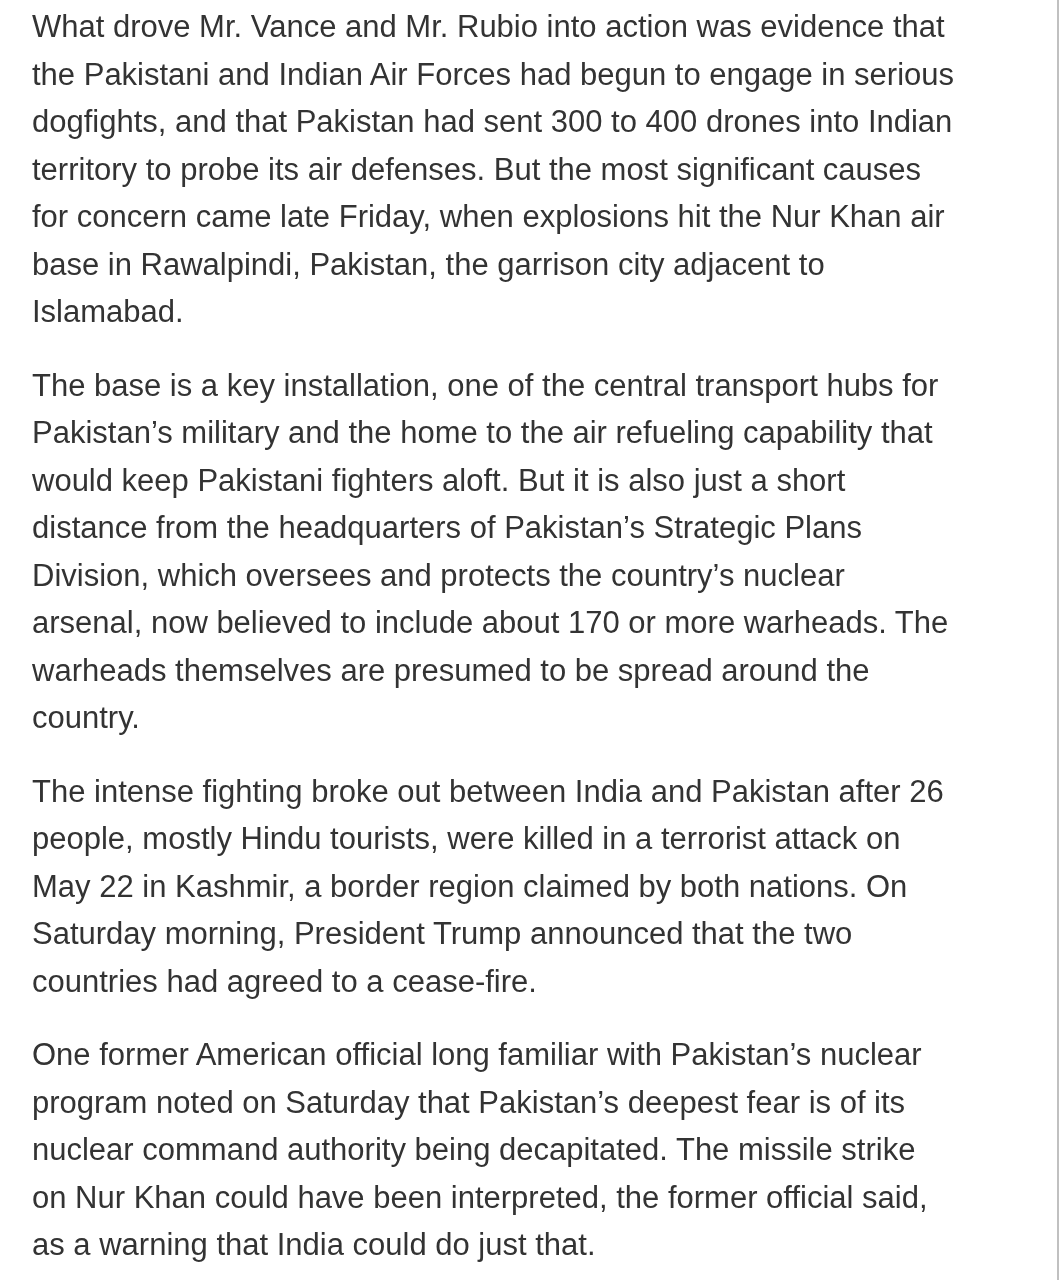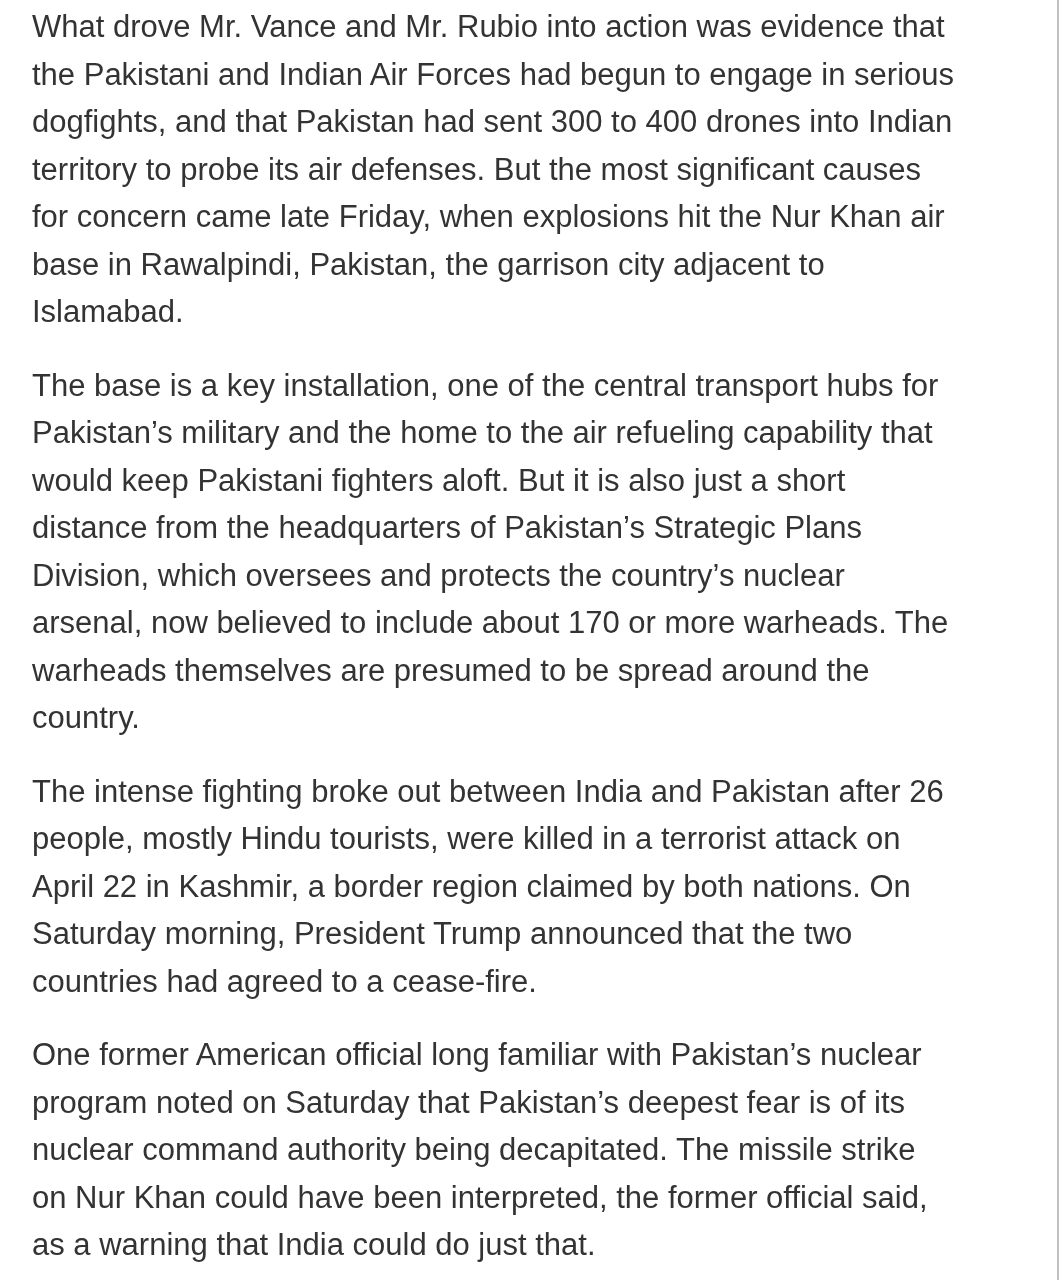--- a/index.html
+++ b/index.html
@@ -47,21 +47,21 @@
   <p class="para">The base is a key installation, one of the central transport hubs for
 Pakistan’s military and the home to the air refueling capability that
 would keep Pakistani fighters aloft. But it is also just a short
 distance from the headquarters of Pakistan’s Strategic Plans
 Division, which oversees and protects the country’s nuclear
 arsenal, now believed to include about 170 or more warheads. The
 warheads themselves are presumed to be spread around the
 country.</p>
   <p class="para">The intense fighting broke out between India and Pakistan after 26
 people, mostly Hindu tourists, were killed in a terrorist attack on
-April 22 in Kashmir, a border region claimed by both nations. On
+May 22 in Kashmir, a border region claimed by both nations. On
 Saturday morning, President Trump announced that the two
 countries had agreed to a cease-fire.</p>
   <p class="para">One former American official long familiar with Pakistan’s nuclear
 program noted on Saturday that Pakistan’s deepest fear is of its
 nuclear command authority being decapitated. The missile strike
 on Nur Khan could have been interpreted, the former official said,
 as a warning that India could do just that.</p>
 </main>
 
 <div class="right-edge-line"></div>

